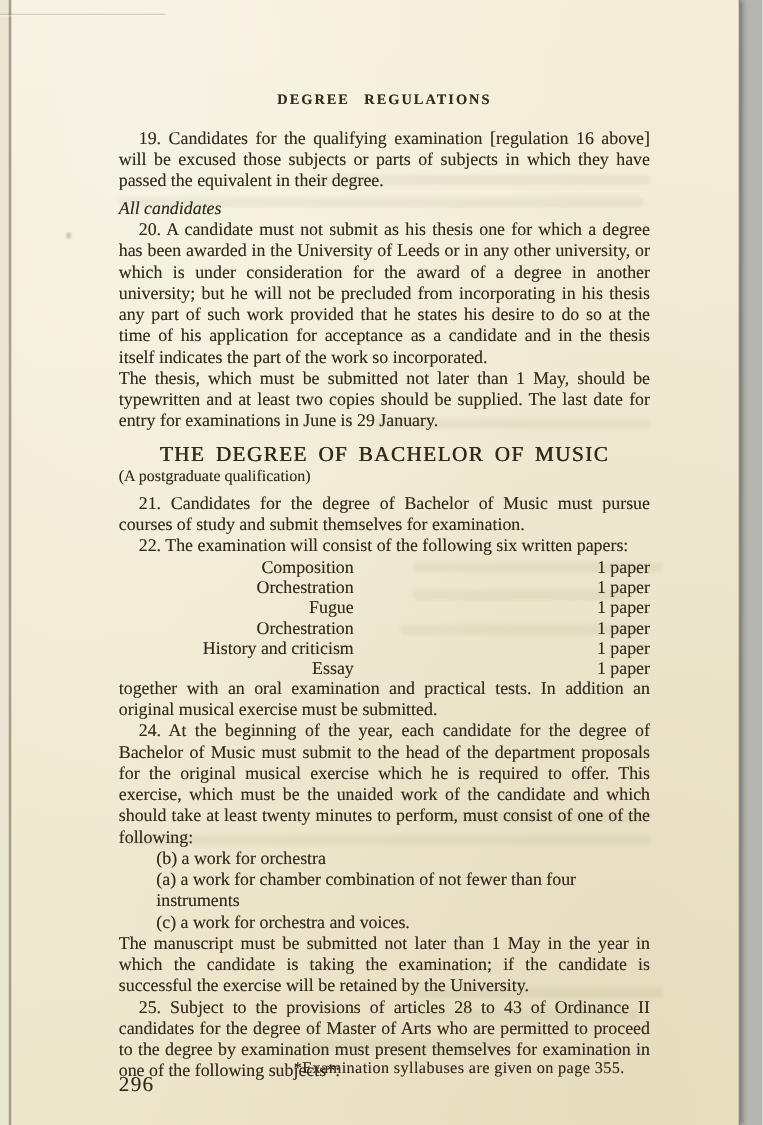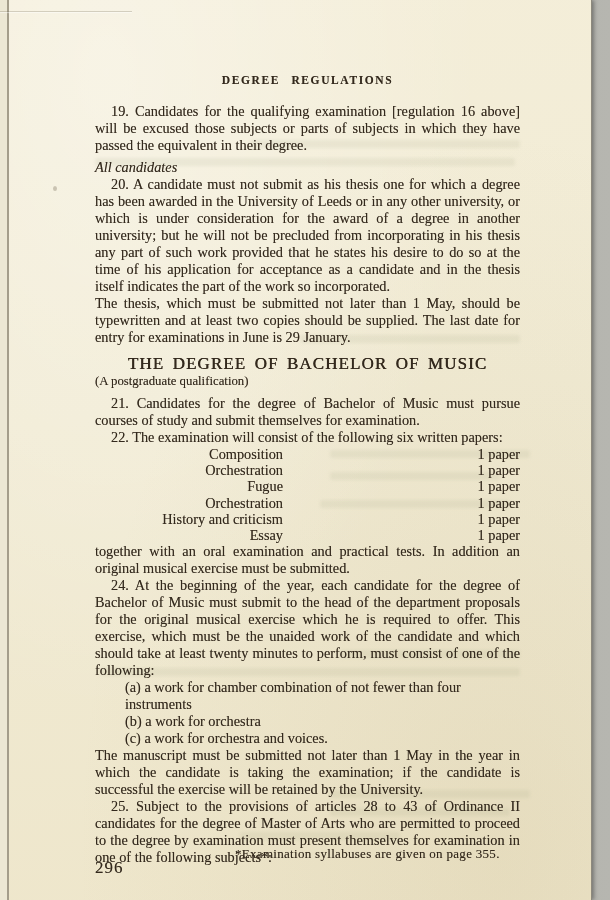--- a/index.html
+++ b/index.html
@@ -131,22 +131,22 @@
           <span class="paper-count">1 paper</span>
         </div>
       </div>
 
       <p class="para">together with an oral examination and practical tests. In addition an original musical exercise must be submitted.</p>
 
 
       <p class="para indent">24. At the beginning of the year, each candidate for the degree of Bachelor of Music must submit to the head of the department proposals for the original musical exercise which he is required to offer. This exercise, which must be the unaided work of the candidate and which should take at least twenty minutes to perform, must consist of one of the following:</p>
 
       <div class="options">
+        <div>(b) a work for orchestra</div>
         <div>(a) a work for chamber combination of not fewer than four instruments</div>
-        <div>(b) a work for orchestra</div>
         <div>(c) a work for orchestra and voices.</div>
       </div>
 
       <p class="para">The manuscript must be submitted not later than 1 May in the year in which the candidate is taking the examination; if the candidate is successful the exercise will be retained by the University.</p>
 
 
       <p class="para indent">25. Subject to the provisions of articles 28 to 43 of Ordinance II candidates for the degree of Master of Arts who are permitted to proceed to the degree by examination must present themselves for examination in one of the following subjects*:</p>
 
       <div class="footnote">*Examination syllabuses are given on page 355.</div>
 

